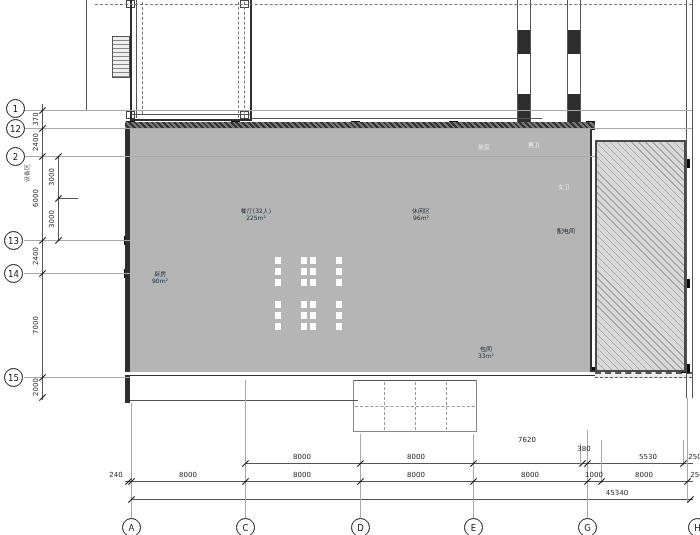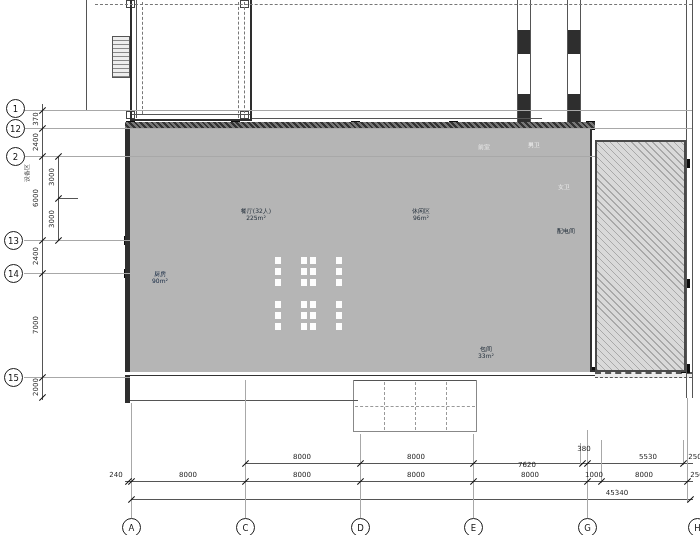--- a/index.html
+++ b/index.html
@@ -321,21 +321,21 @@
     <span class="txt rot" style="left: 36px; top: 119px;">370</span>
     <span class="txt rot" style="left: 36px; top: 142px;">2400</span>
     <span class="txt rot" style="left: 36px; top: 198px;">6000</span>
     <span class="txt rot" style="left: 36px; top: 256px;">2400</span>
     <span class="txt rot" style="left: 36px; top: 325px;">7000</span>
     <span class="txt rot" style="left: 36px; top: 387px;">2000</span>
     <span class="txt rot" style="left: 52px; top: 177px;">3000</span>
     <span class="txt rot" style="left: 52px; top: 219px;">3000</span>
     <span class="txt" style="left: 302px; top: 457px;">8000</span>
     <span class="txt" style="left: 416px; top: 457px;">8000</span>
-    <span class="txt" style="left: 527px; top: 465px;">7620</span>
+    <span class="txt" style="left: 527px; top: 440px;">7620</span>
     <span class="txt" style="left: 584px; top: 449px;">380</span>
     <span class="txt" style="left: 648px; top: 457px;">5530</span>
     <span class="txt" style="left: 695px; top: 457px;">250</span>
     <span class="txt" style="left: 116px; top: 475px;">240</span>
     <span class="txt" style="left: 188px; top: 475px;">8000</span>
     <span class="txt" style="left: 302px; top: 475px;">8000</span>
     <span class="txt" style="left: 416px; top: 475px;">8000</span>
     <span class="txt" style="left: 530px; top: 475px;">8000</span>
     <span class="txt" style="left: 594px; top: 475px;">1000</span>
     <span class="txt" style="left: 644px; top: 475px;">8000</span>

